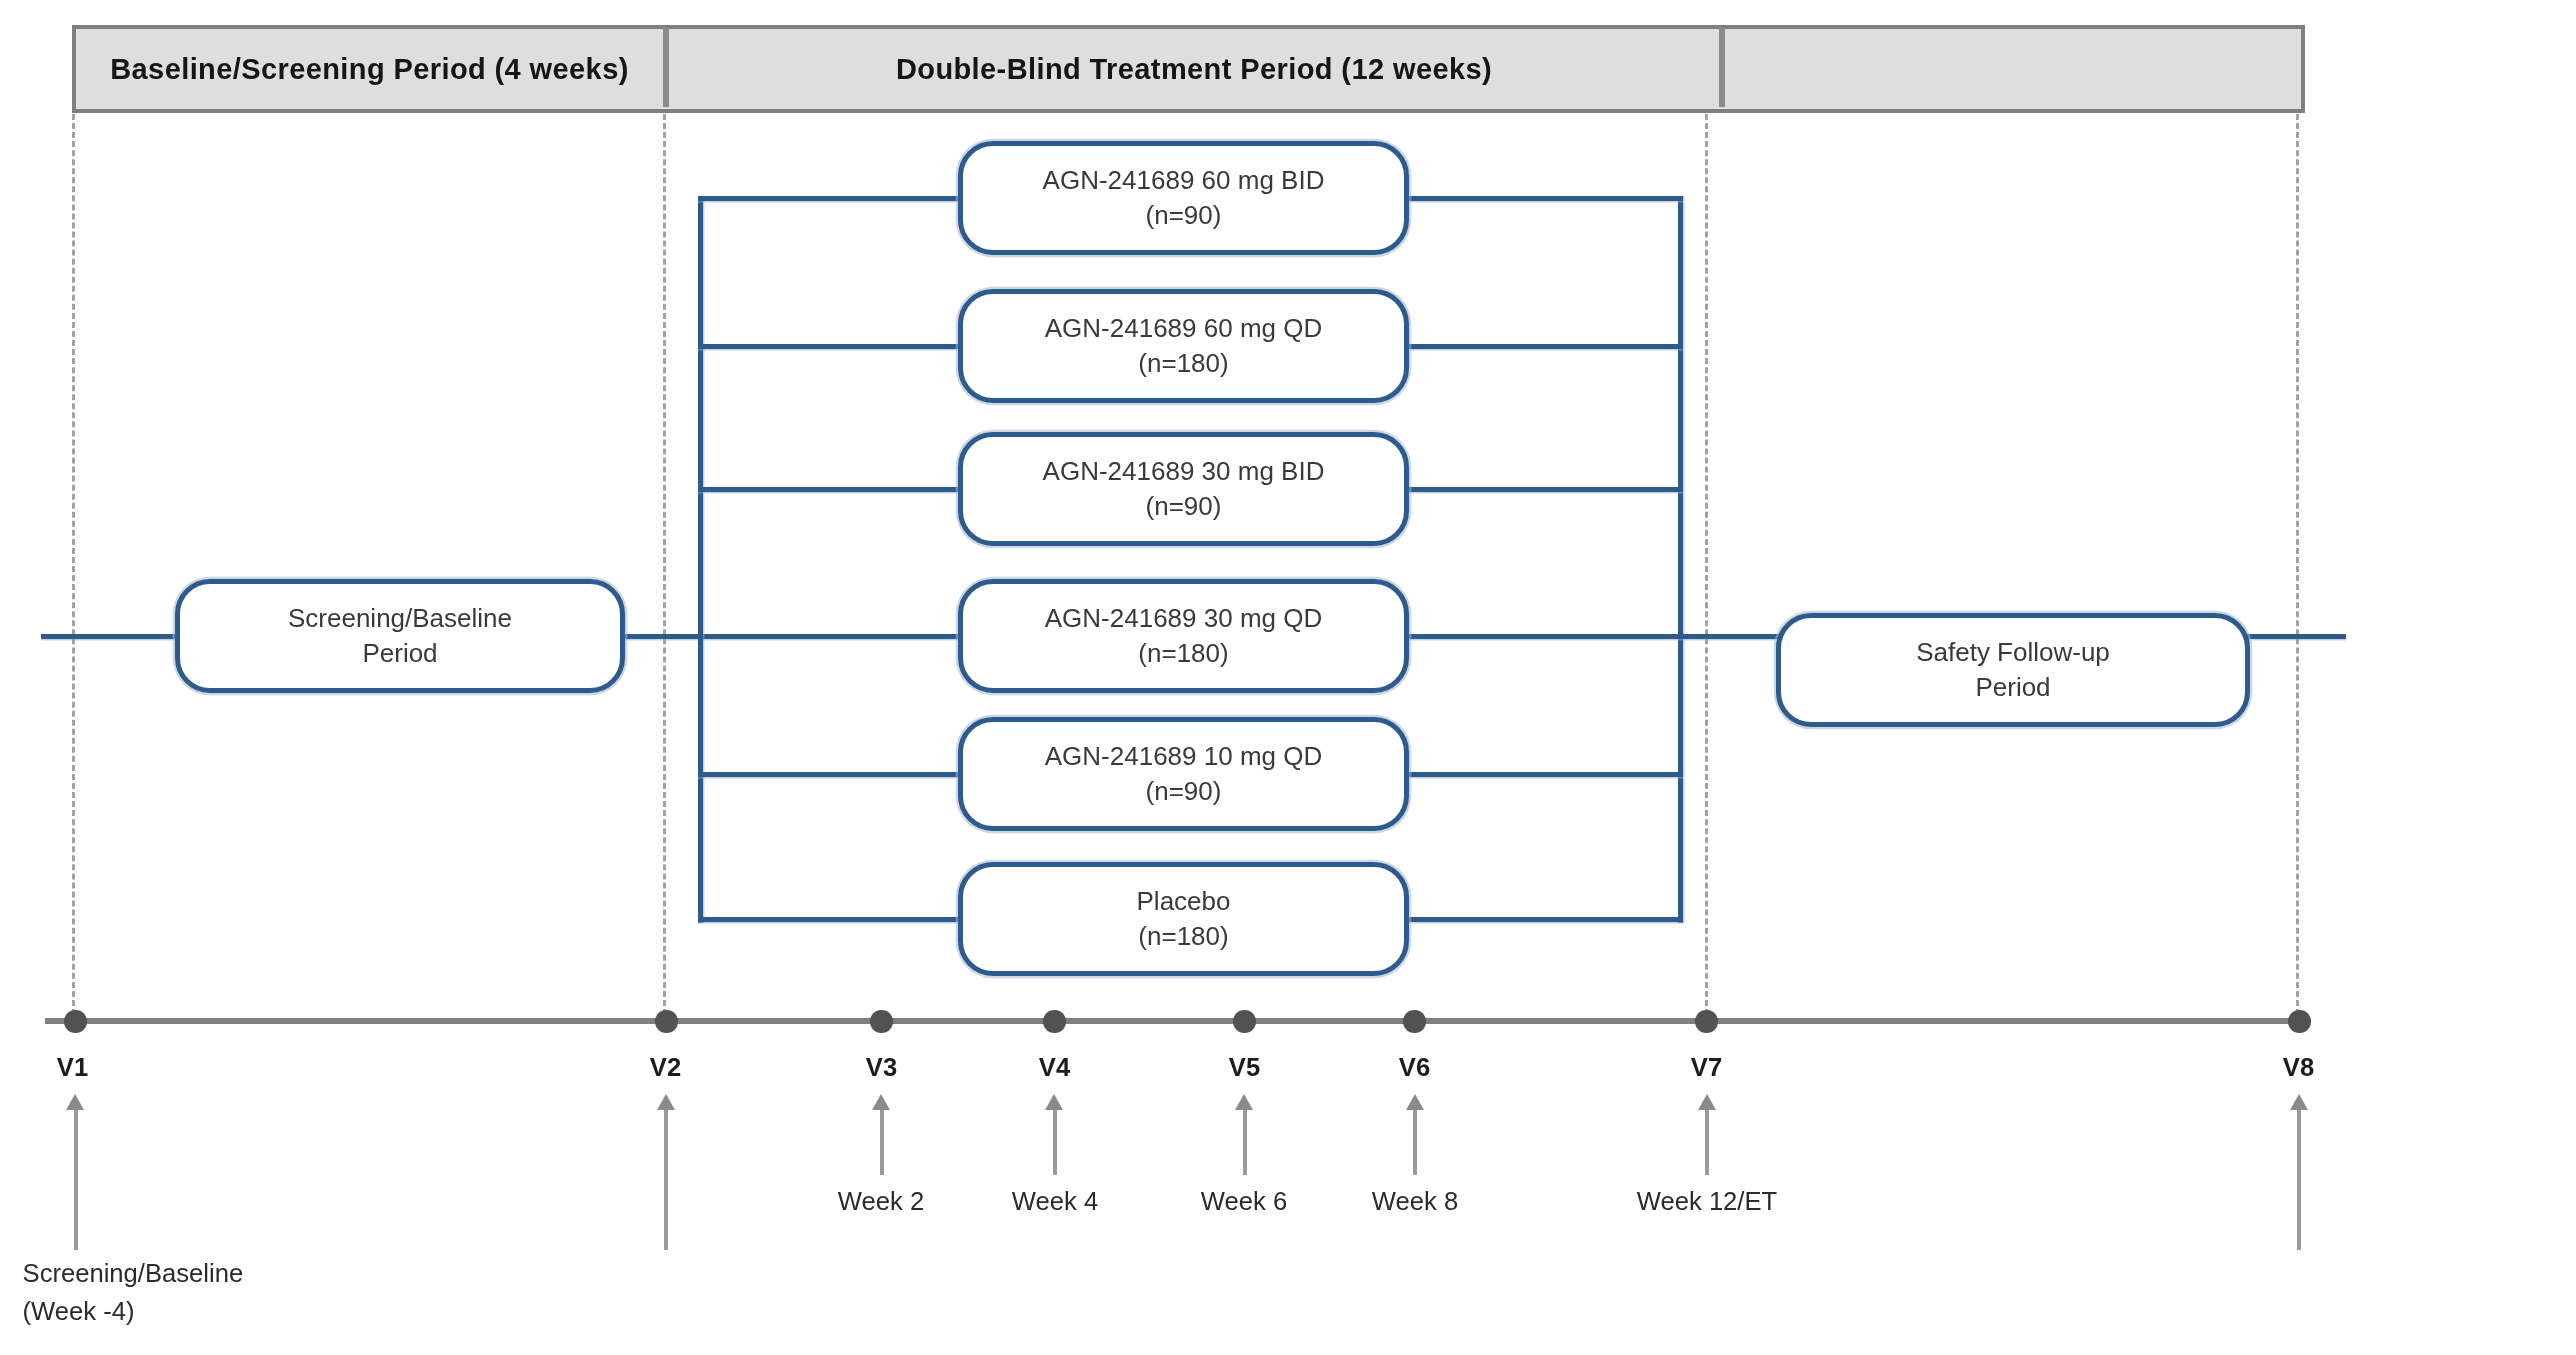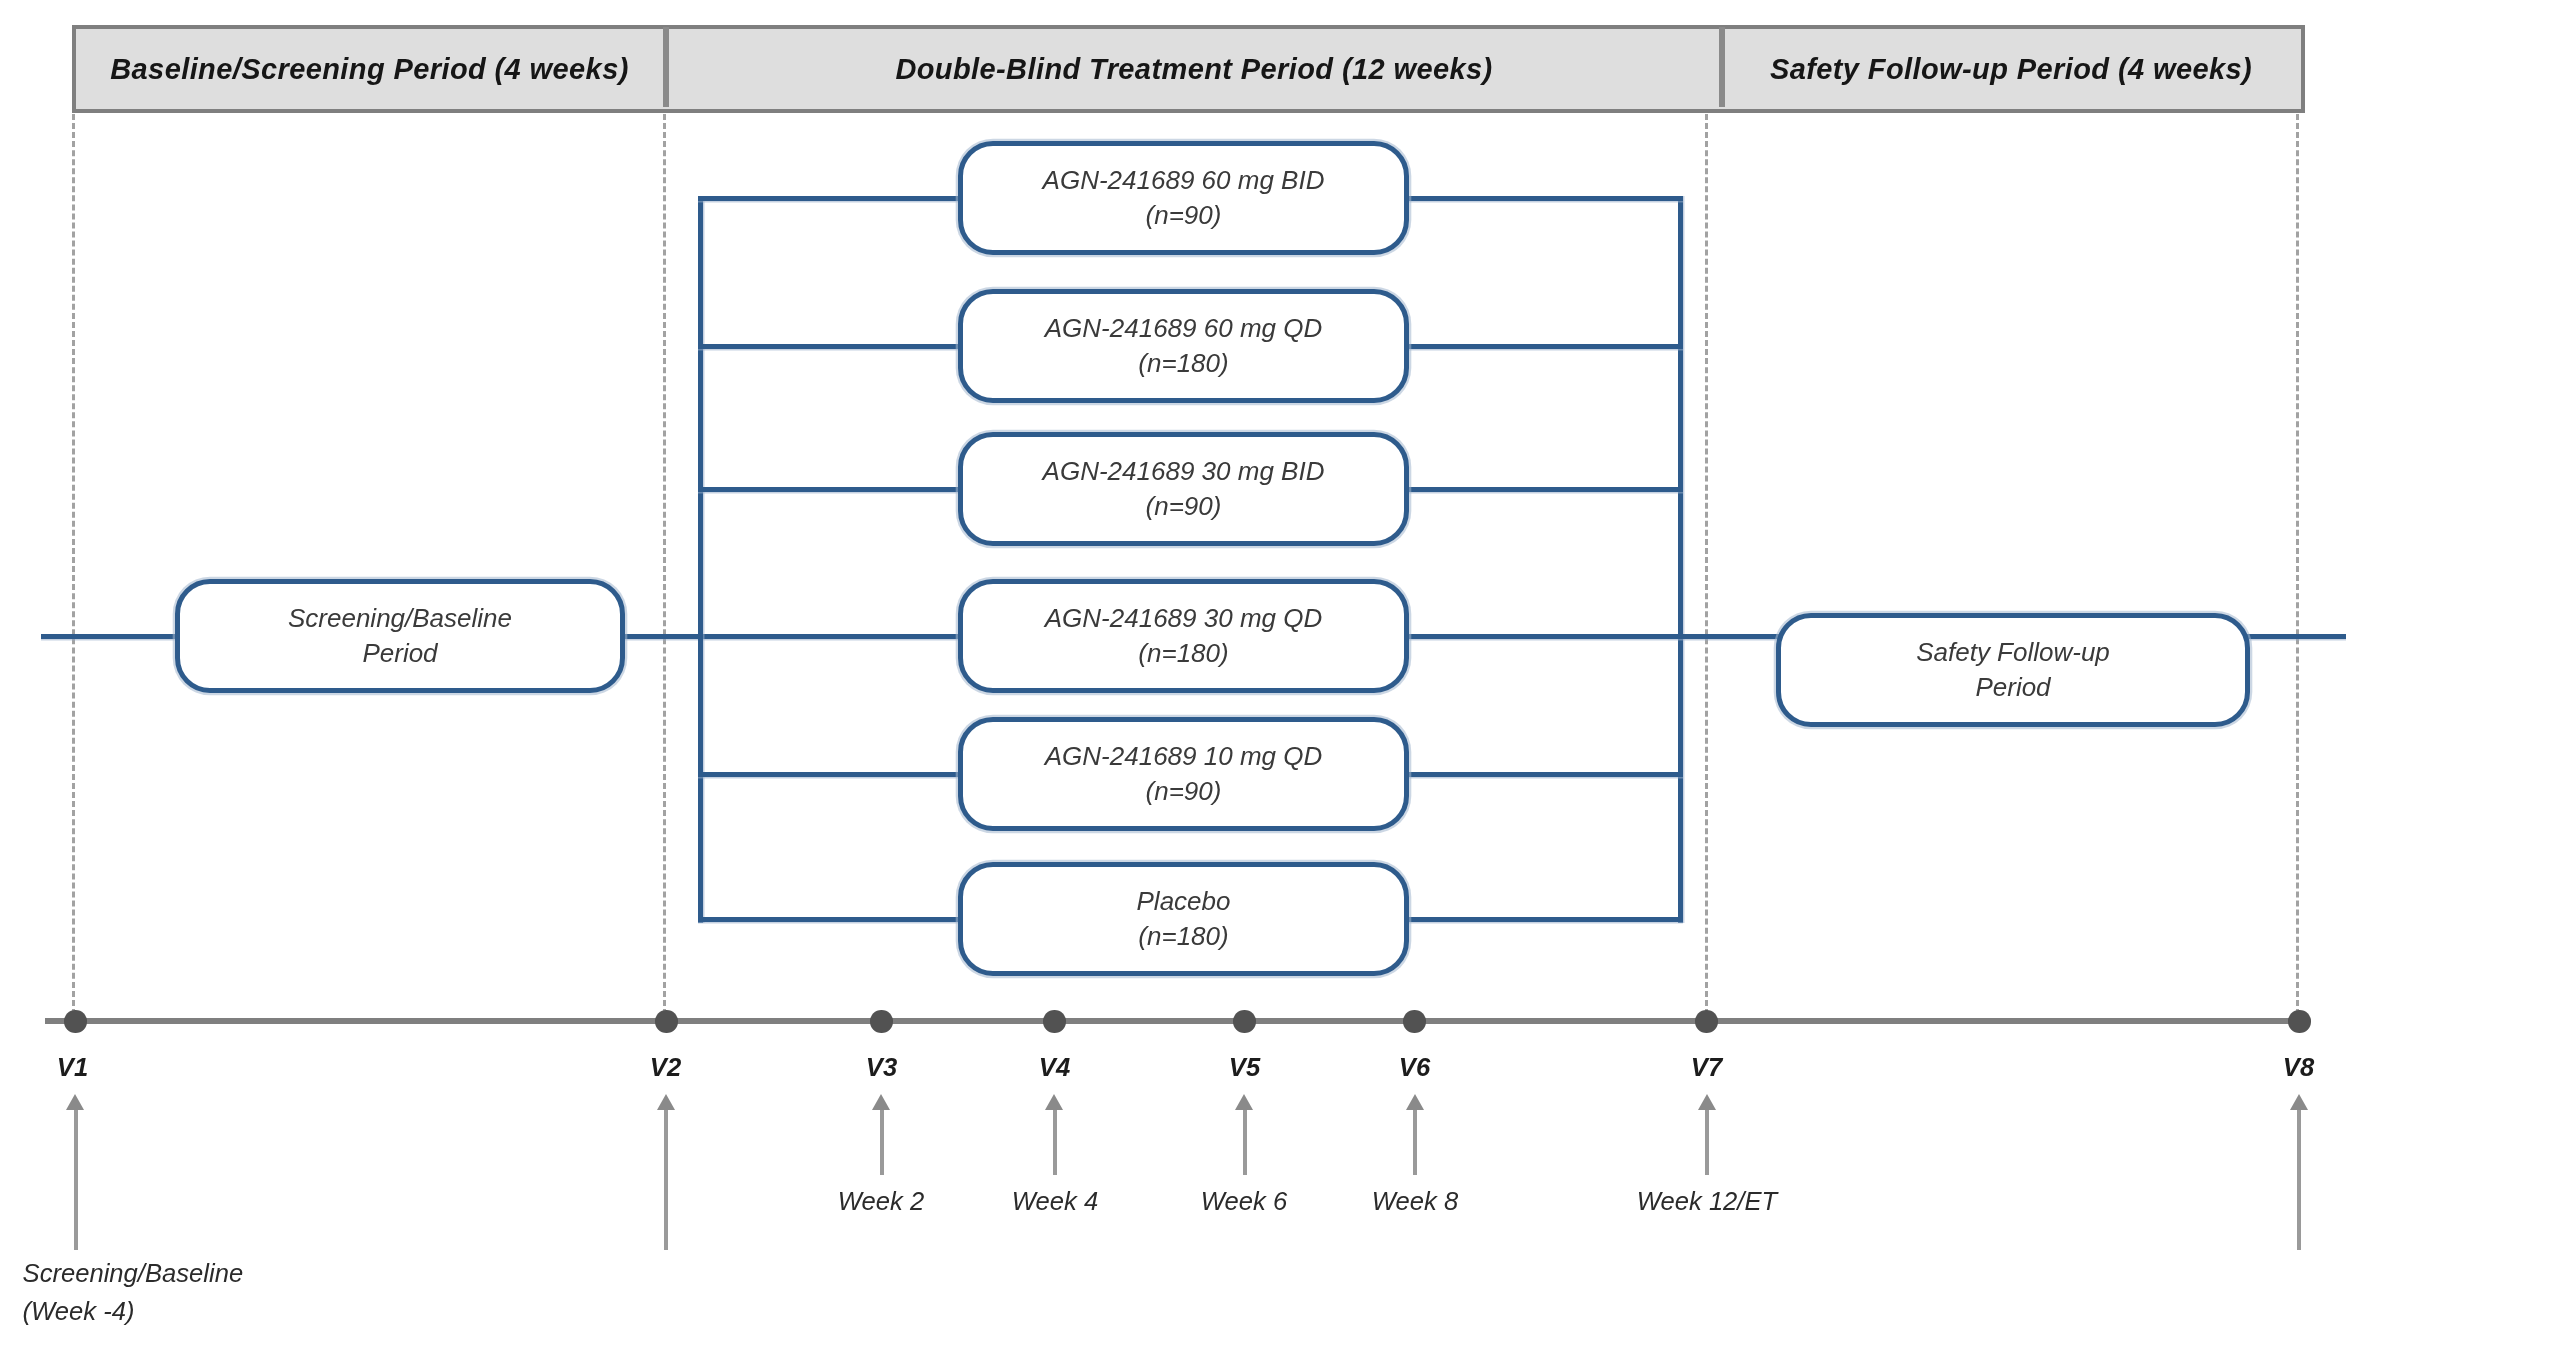--- a/index.html
+++ b/index.html
@@ -29,34 +29,31 @@
               border-bottom:16.6px solid #8a8a8a;top:1094px;}
   .arrow-shaft{width:3.8px;background:#9a9a9a;top:1110px;}
   .shaft-short{height:65px;}
   .shaft-long{height:140px;}
   .week-label{top:1187px;width:226px;text-align:center;font-size:25.6px;color:#2b2b2b;}
   .annotation{font-size:25.6px;color:#2b2b2b;line-height:38px;}
 </style>
 </head>
 <body>
 
-<div class="abs" style="left:0;top:0;width:2576px;height:1356px;font-style:italic;">
+<div class="abs" style="left:0;top:0;width:2576px;height:1356px;">
 
   <div class="abs header-frame"></div>
   <div class="abs header-cell" style="left:76px;width:587px;">
     <span>Baseline/Screening Period (4 weeks)</span>
   </div>
   <div class="abs header-divider" style="left:663px;"></div>
   <div class="abs header-cell" style="left:669px;width:1050px;">
     <span>Double-Blind Treatment Period (12 weeks)</span>
   </div>
   <div class="abs header-divider" style="left:1719px;"></div>
-  <div class="abs header-cell" style="left:1725px;width:572px;">
-    <span>Safety Follow-up Period (4 weeks)</span>
-  </div>
 
   <div class="abs dashed-v" style="left:72px;"></div>
   <div class="abs dashed-v" style="left:663px;"></div>
   <div class="abs dashed-v" style="left:1705px;"></div>
   <div class="abs dashed-v" style="left:2296px;"></div>
 
   <div class="abs hline" style="left:41px;top:634px;width:136px;"></div>
   <div class="abs hline" style="left:623px;top:634px;width:339px;"></div>
   <div class="abs vline" style="left:698px;top:196px;height:727px;"></div>
   <div class="abs vline" style="left:1678px;top:196px;height:727px;"></div>

